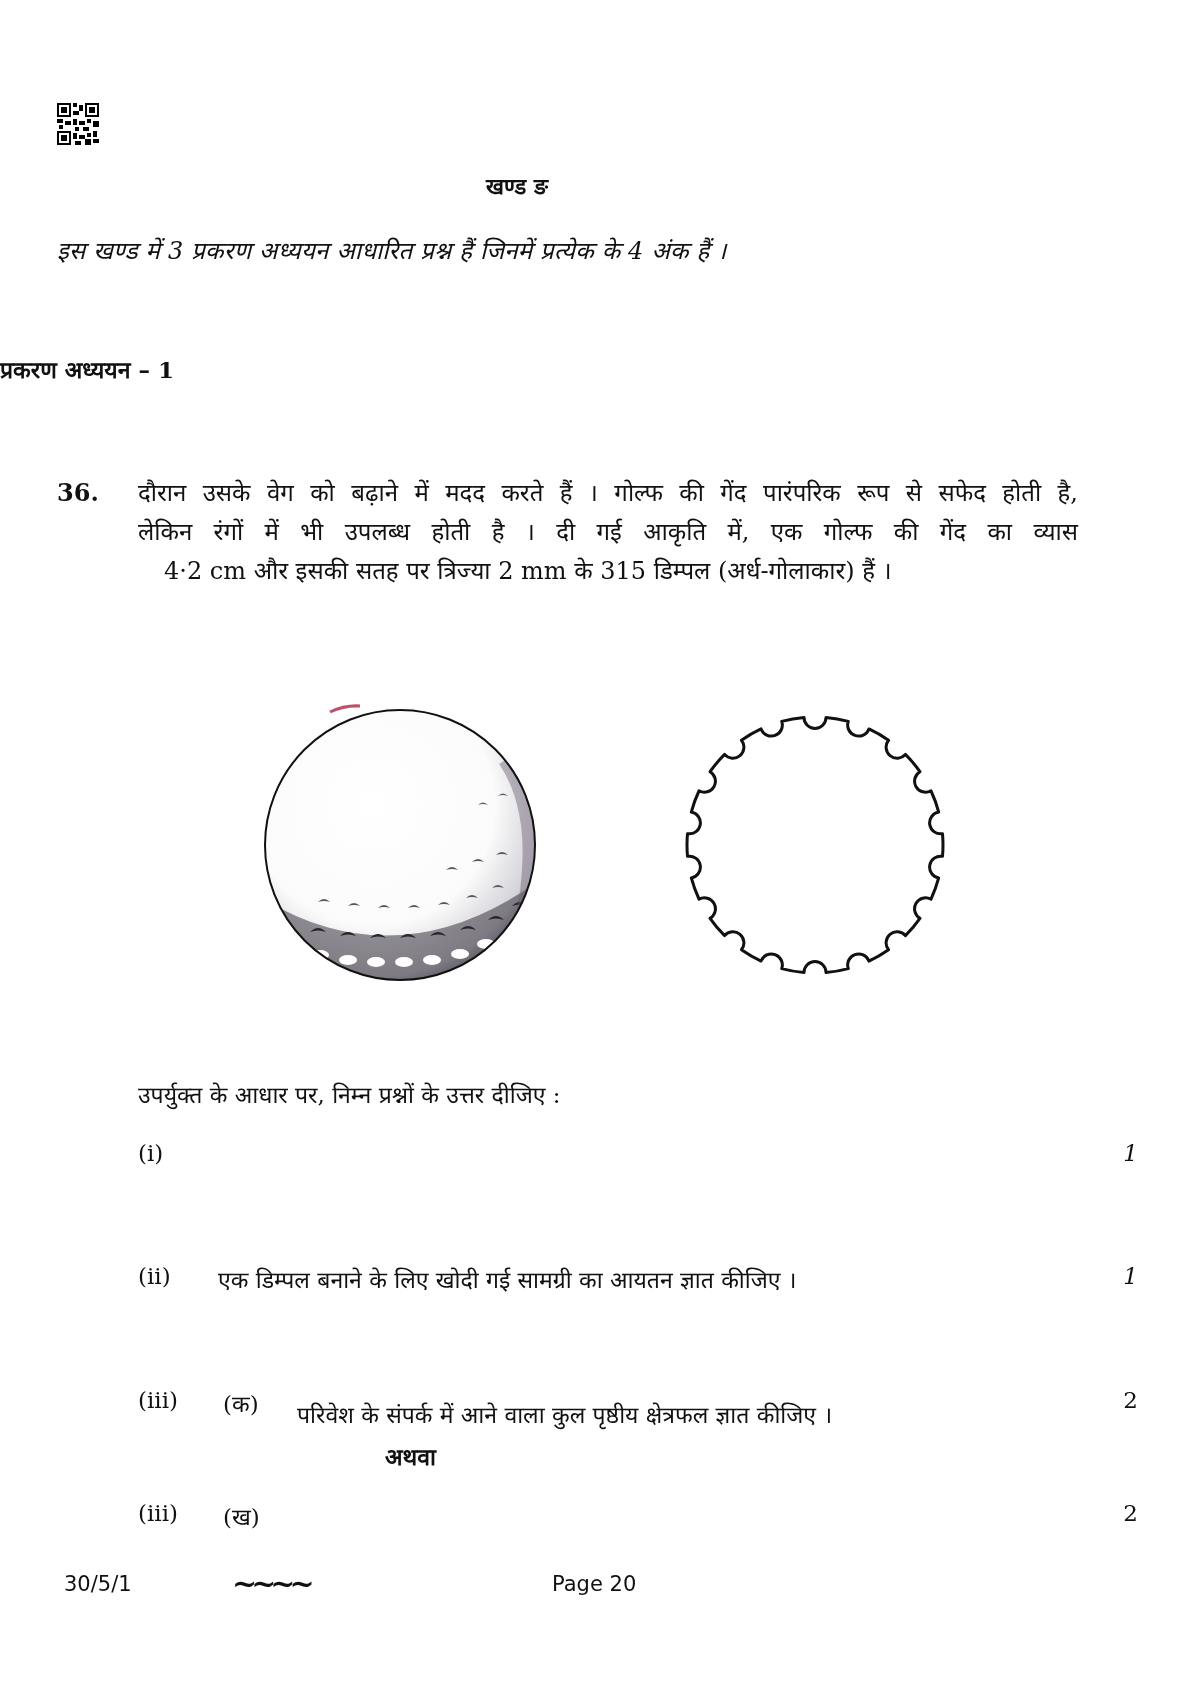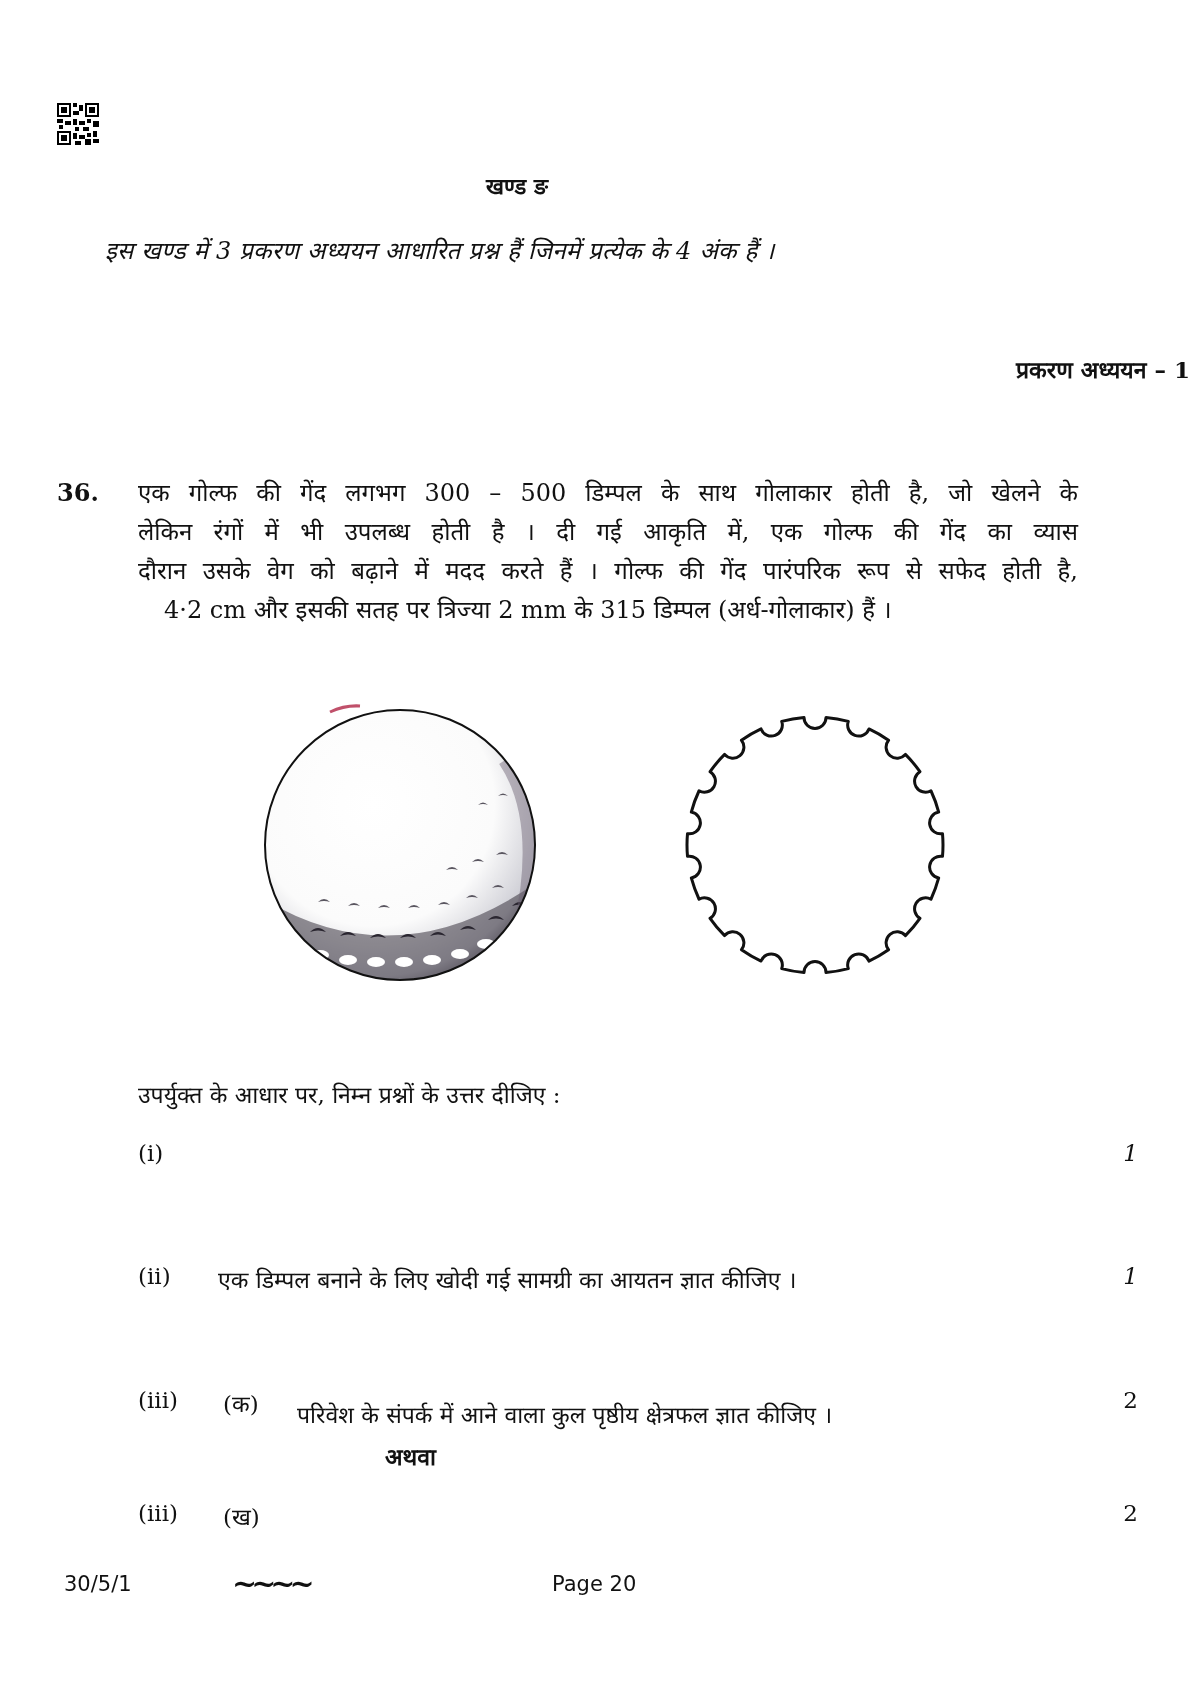--- a/index.html
+++ b/index.html
@@ -10,24 +10,23 @@
     }
     .abs { position: absolute; }
     .qr { left: 57px; top: 103px; width: 42px; height: 42px; }
     .section-title {
       left: 0; width: 1034px; top: 170px; text-align: center;
       font-weight: bold; font-size: 22px;
     }
     .instruction {
       left: 57px; top: 233px; font-style: italic; font-size: 24px;
       letter-spacing: 0.2px;
-      margin-left: 48px;
     }
     .case-title {
-      left: 0; width: 1190px; top: 353px; text-align: right;
+      left: 0; width: 1190px; top: 353px; text-align: left;
       font-weight: bold; font-size: 23px;
     }
     .q-num { left: 57px; top: 478px; font-weight: bold; font-size: 24px; }
     .q-text {
       left: 138px; top: 474px; width: 940px; font-size: 24px;
       line-height: 39px; text-align: justify;
     }
     .q-text .line { display: block; text-align: justify; text-align-last: justify; }
     .q-text .line.last { text-align-last: left; margin-left: 26px; }
     .figures { left: 0; top: 690px; width: 1190px; height: 320px; }
@@ -84,23 +83,22 @@
     </g>
   </svg>
 </div>
 
 <div class="abs section-title">खण्ड ङ</div>
 <div class="abs instruction">इस खण्ड में 3 प्रकरण अध्ययन आधारित प्रश्न हैं जिनमें प्रत्येक के 4 अंक हैं ।</div>
 <div class="abs case-title">प्रकरण अध्ययन – 1</div>
 
 <div class="abs q-num">36.</div>
 <div class="abs q-text">
-  <span class="line">एक गोल्फ की गेंद लगभग 300 – 500 डिम्पल के साथ गोलाकार होती है, जो खेलने के</span>
+  <span class="line">दौरान उसके वेग को बढ़ाने में मदद करते हैं । गोल्फ की गेंद पारंपरिक रूप से सफेद होती है,</span>
   <span class="line">लेकिन रंगों में भी उपलब्ध होती है । दी गई आकृति में, एक गोल्फ की गेंद का व्यास</span>
-  <span class="line">दौरान उसके वेग को बढ़ाने में मदद करते हैं । गोल्फ की गेंद पारंपरिक रूप से सफेद होती है,</span>
   <span class="line last">4·2 cm और इसकी सतह पर त्रिज्या 2 mm के 315 डिम्पल (अर्ध-गोलाकार) हैं ।</span>
 </div>
 
 <div class="abs figures">
   <svg width="1190" height="320" viewBox="0 690 1190 320">
     <defs>
       <radialGradient id="ballShade" cx="0.4" cy="0.35" r="0.75">
         <stop offset="0" stop-color="#ffffff"></stop>
         <stop offset="0.6" stop-color="#fbfbfb"></stop>
         <stop offset="0.85" stop-color="#cfcfd6"></stop>

